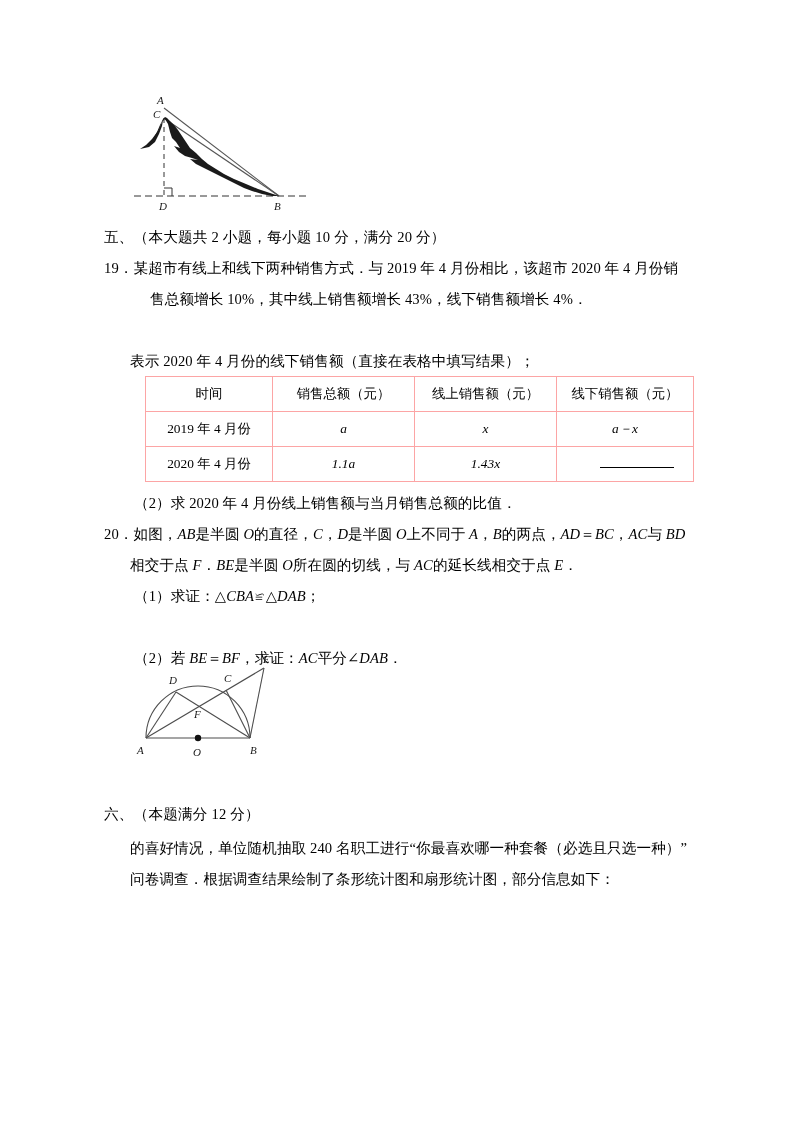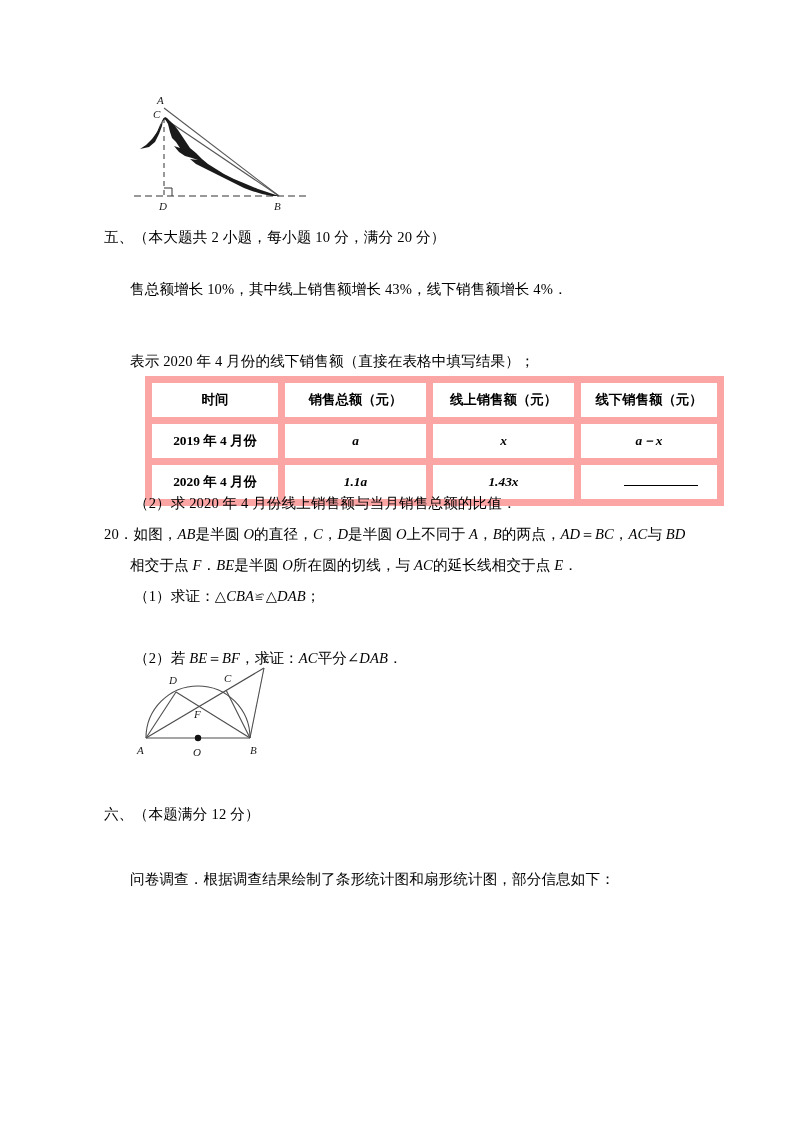--- a/index.html
+++ b/index.html
@@ -56,27 +56,26 @@
 
   
   .sales-table {
     position: absolute;
     left: 145px;
     top: 376px;
     border-collapse: collapse;
     font-size: 13.4px;
   }
   .sales-table td {
-    border: 7px solid #fca5a5;
+    border: 1px solid #fca5a5;
     height: 34px;
     text-align: center;
     vertical-align: middle;
     padding: 0 4px;
     white-space: nowrap;
-    font-weight: bold;
   }
   .sales-table .c-time  { width: 118px; }
   .sales-table .c-total { width: 133px; }
   .sales-table .c-on    { width: 133px; }
   .sales-table .c-off   { width: 128px; }
   .sales-table .head td { font-size: 13.4px; }
   .blank-rule {
     display: inline-block;
     width: 74px;
     border-bottom: 1.6px solid #000;
@@ -129,22 +128,23 @@
 
       <text x="25" y="12" font-size="11">A</text>
       <text x="21" y="26" font-size="11">C</text>
       <text x="27" y="118" font-size="11">D</text>
       <text x="142" y="118" font-size="11">B</text>
     </svg>
   </div>
 
   <div class="section-head" style="top:228px;">五、（本大题共 2 小题，每小题 10 分，满分 20 分）</div>
 
-
-  <div class="qline l1" style="top:280px;">售总额增长 10%，其中线上销售额增长 43%，线下销售额增长 4%．</div>
+  <div class="qline l0" style="top:259px;">19．某超市有线上和线下两种销售方式．与 2019 年 4 月份相比，该超市 2020 年 4 月份销</div>
+
+  <div class="qline l1" style="top:290px;margin-left:20px;">售总额增长 10%，其中线上销售额增长 43%，线下销售额增长 4%．</div>
 
 
   <div class="qline l1" style="top:352px;">表示 2020 年 4 月份的线下销售额（直接在表格中填写结果）；</div>
 
   <table class="sales-table">
     <tbody>
       <tr class="head">
         <td class="c-time">时间</td>
         <td class="c-total">销售总额（元）</td>
         <td class="c-on">线上销售额（元）</td>
@@ -210,16 +210,17 @@
       <text x="37" y="38" font-size="11">D</text>
       <text x="131" y="17" font-size="11">E</text>
       <text x="62" y="72" font-size="11">F</text>
       <text x="61" y="110" font-size="11">O</text>
     </svg>
   </div>
 
   <div class="section-head" style="top:777px;margin-top:28px;">六、（本题满分 12 分）</div>
 
 
+  <div class="qline l1" style="top:839px;">的喜好情况，单位随机抽取 240 名职工进行“你最喜欢哪一种套餐（必选且只选一种）”</div>
 
   <div class="qline l1" style="top:870px;">问卷调查．根据调查结果绘制了条形统计图和扇形统计图，部分信息如下：</div>
 
 </div>
 
 </body></html>

